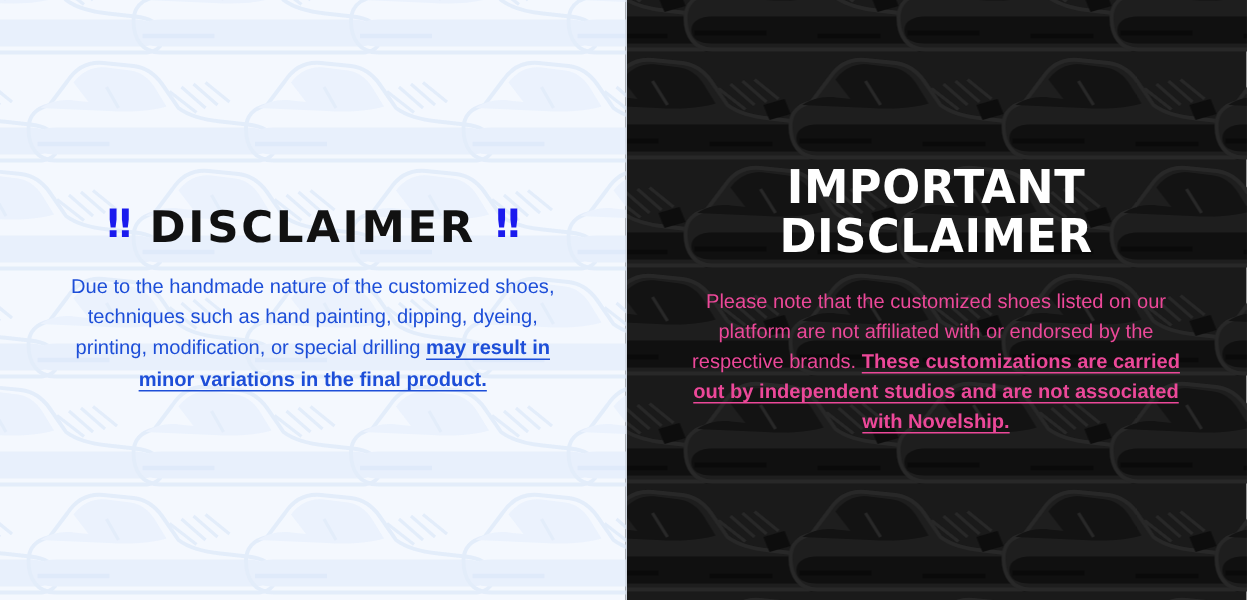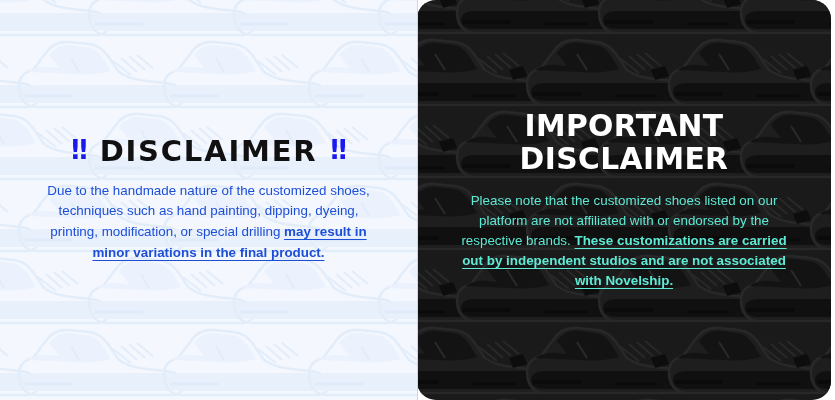--- a/index.html
+++ b/index.html
@@ -29,21 +29,20 @@
   }
 
   .panel-right {
     width:414px; height:400px;
     position:relative;
     background-color:#1a1a1a;
     display:flex;
     align-items:center;
     justify-content:center;
     overflow:hidden;
-    border-radius:19px;
   }
 
   
   .pattern {
     position:absolute;
     top:0; left:0;
     width:100%; height:100%;
     pointer-events:none;
   }
   .pattern svg { display:block; }
@@ -112,21 +111,21 @@
     letter-spacing:0.4px;
     margin-bottom:16px;
     transform:scaleX(0.96);
   }
   .disclaimer-heading .line { display:block; }
 
   .body-right {
     font-family:"Liberation Sans", sans-serif;
     font-size:13.4px;
     line-height:1.5;
-    color:#5eead4;
+    color:#ec4899;
     font-weight:500;
     max-width:336px;
     margin:0 auto;
   }
   .emphasis-light {
     font-weight:bold;
     text-decoration:underline;
     text-underline-offset:2.5px;
     text-decoration-thickness:1.4px;
   }

